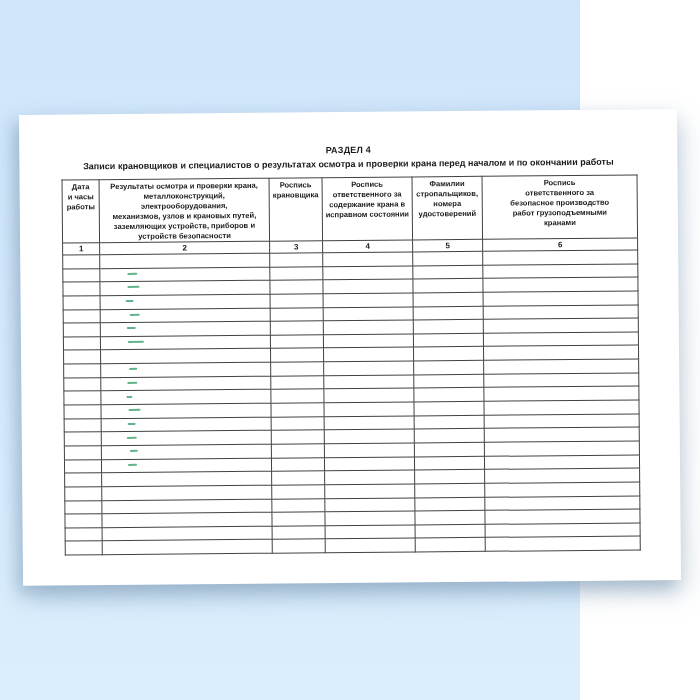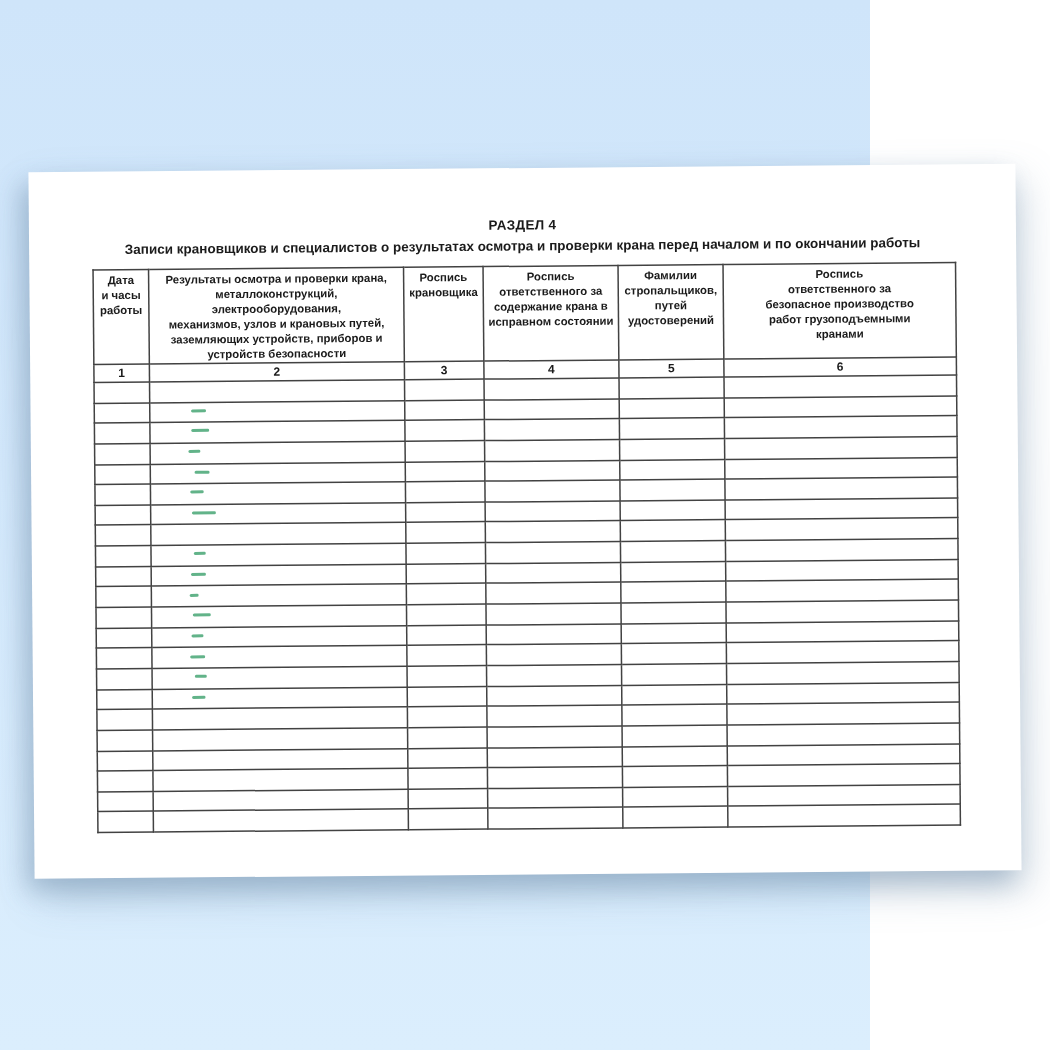--- a/index.html
+++ b/index.html
@@ -124,21 +124,21 @@
 заземляющих устройств, приборов и
 устройств безопасности</th>
           <th>Роспись
 крановщика</th>
           <th>Роспись
 ответственного за
 содержание крана в
 исправном состоянии</th>
           <th>Фамилии
 стропальщиков,
-путей
+номера
 удостоверений</th>
           <th>Роспись
 ответственного за
 безопасное производство
 работ грузоподъемными
 кранами</th>
         </tr>
         <tr class="number-row">
           <td>1</td>
           <td>2</td>

